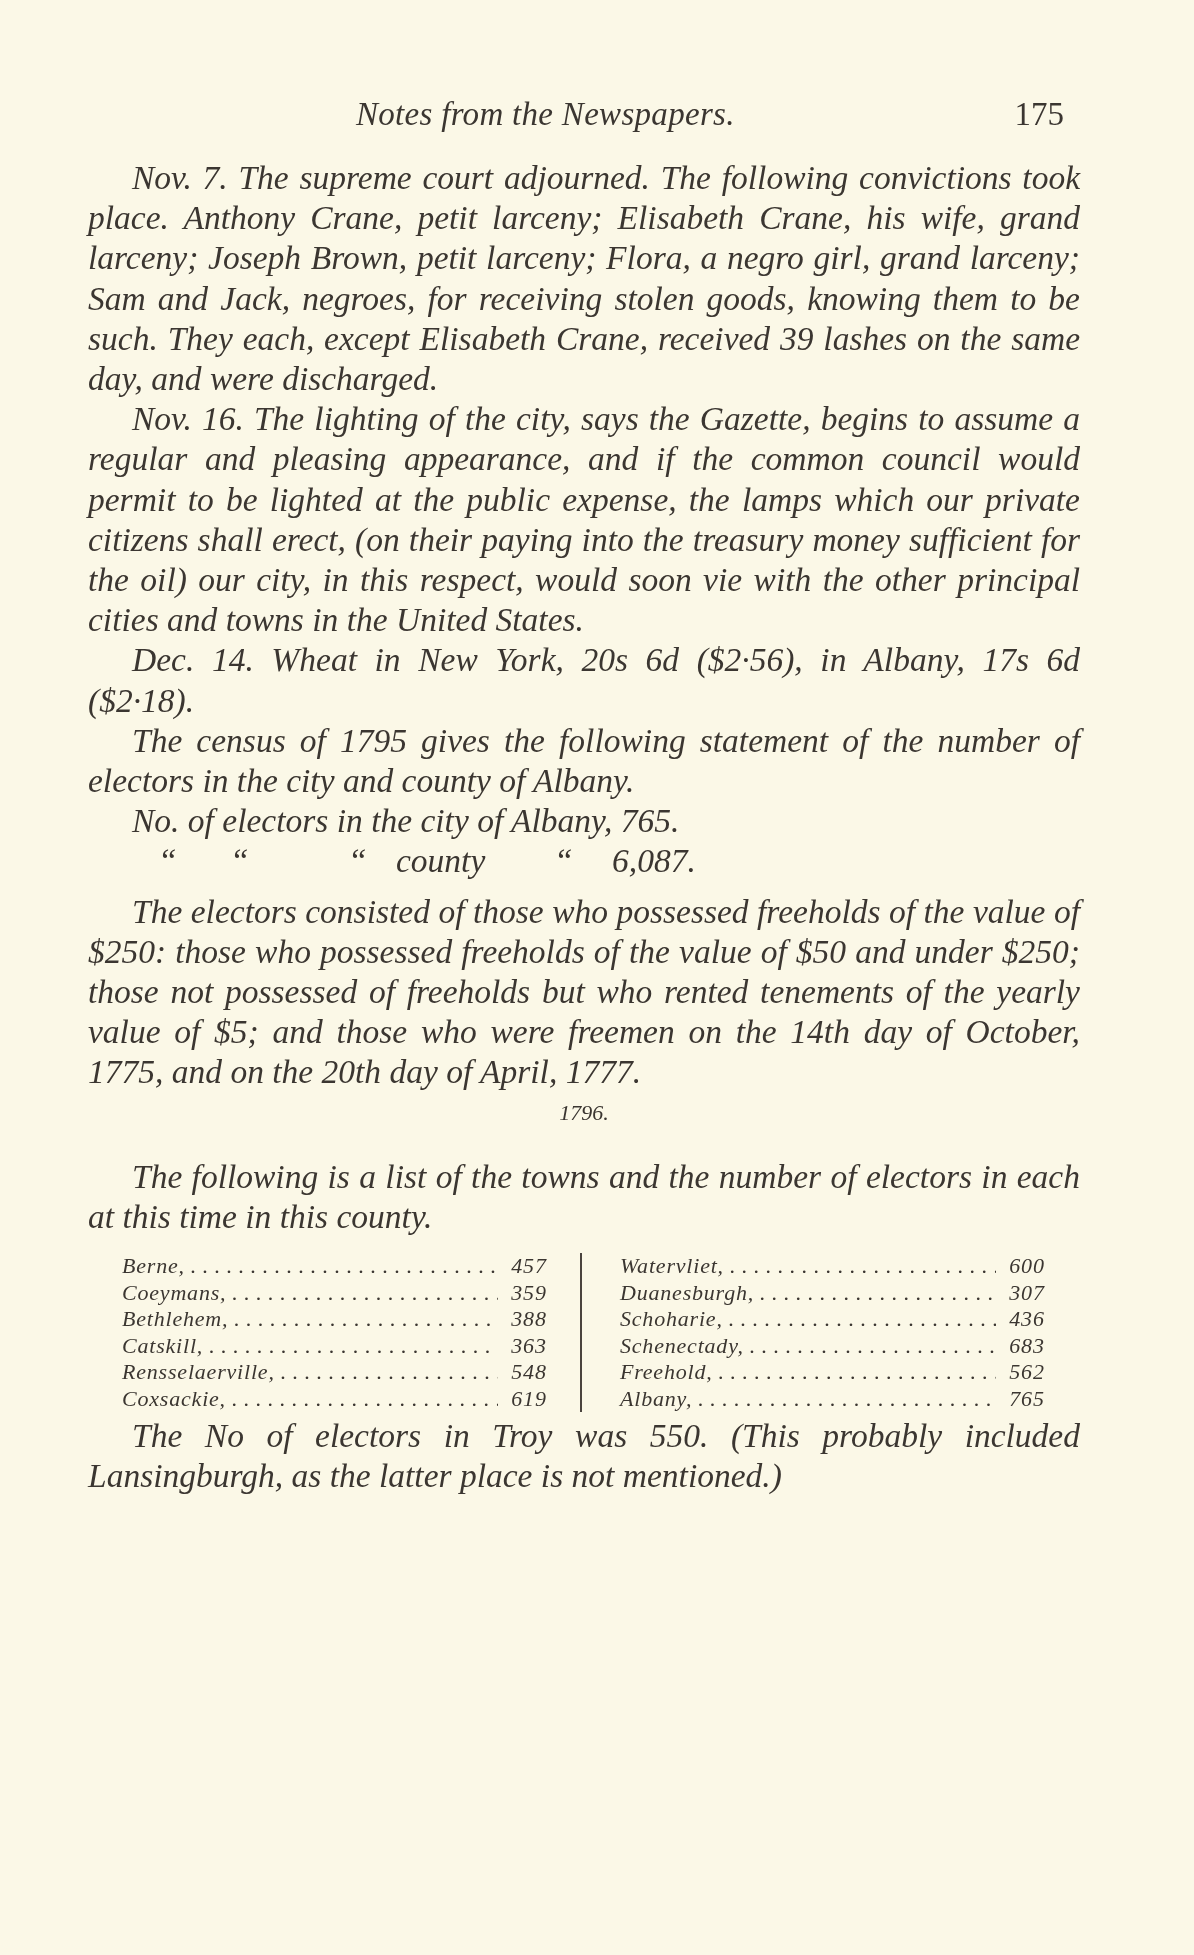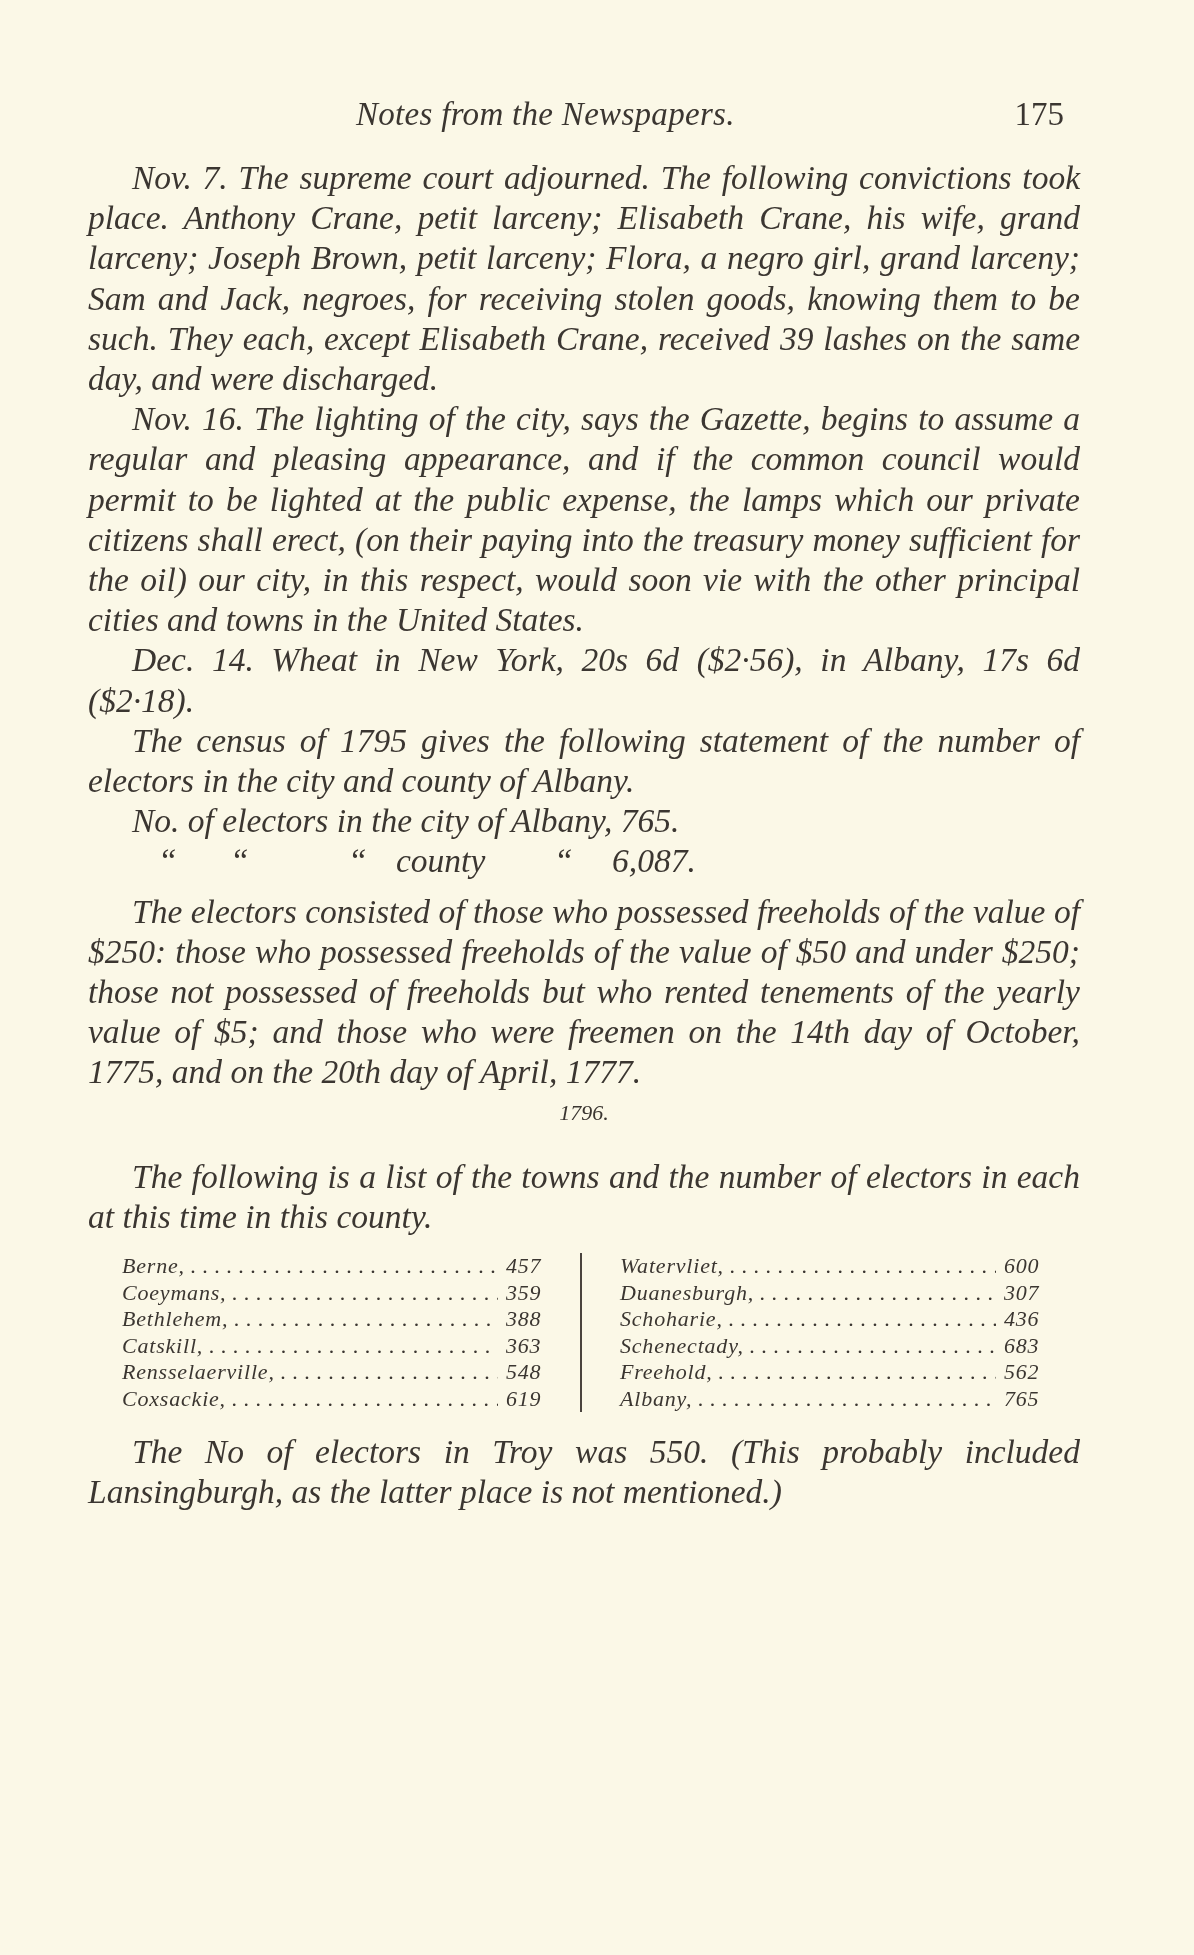--- a/index.html
+++ b/index.html
@@ -66,21 +66,21 @@
     .spacer-sm { height: 10px; }
     .year-heading {
       text-align: center;
       font-size: 22px;
       line-height: 40px;
       margin-bottom: 24px;
     }
     .towns-table {
       display: flex;
       margin-top: 16px;
-      margin-bottom: 20px;
+      margin-bottom: 4px;
       font-size: 22px;
       line-height: 26.5px;
       letter-spacing: 0.8px;
     }
     .towns-col {
       width: 496px;
       padding-left: 34px;
       box-sizing: border-box;
     }
     .towns-col.left {
@@ -106,21 +106,21 @@
       letter-spacing: 4px;
     }
     .leader::before {
       content: ". . . . . . . . . . . . . . . . . . . . . . . . . . . . . . . . . .";
       letter-spacing: 0;
       word-spacing: 1px;
     }
     .town-count {
       flex: 0 0 auto;
       width: 46px;
-      text-align: left;
+      text-align: center;
     }
   </style>
 </head>
 <body>
 
 <div class="page">
 
   <div class="running-head">
     <span class="title">Notes from the Newspapers.</span>
     <span class="folio">175</span>

